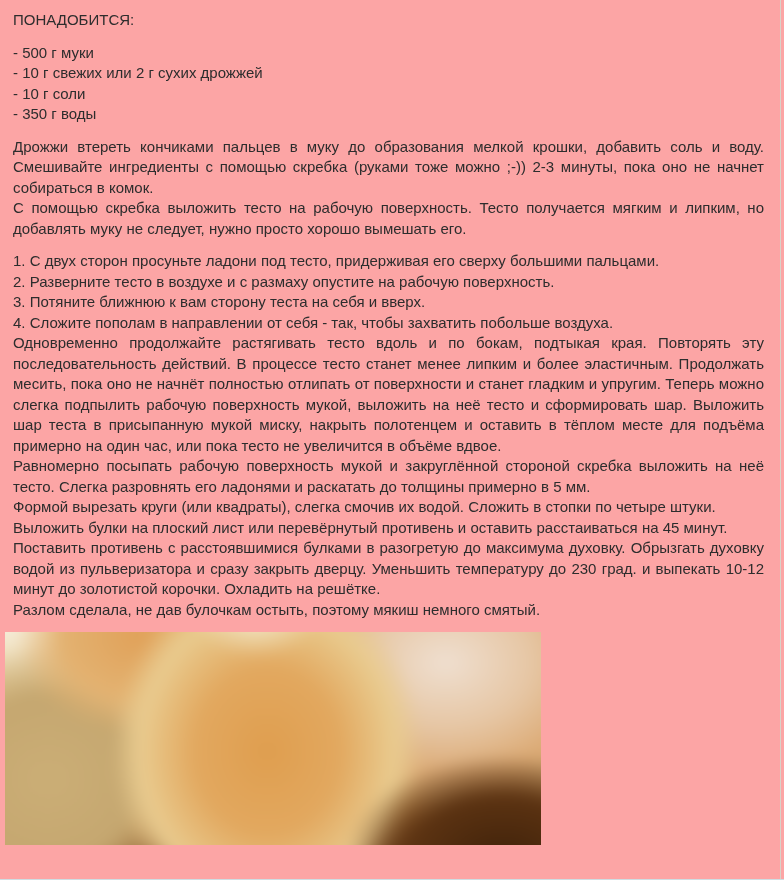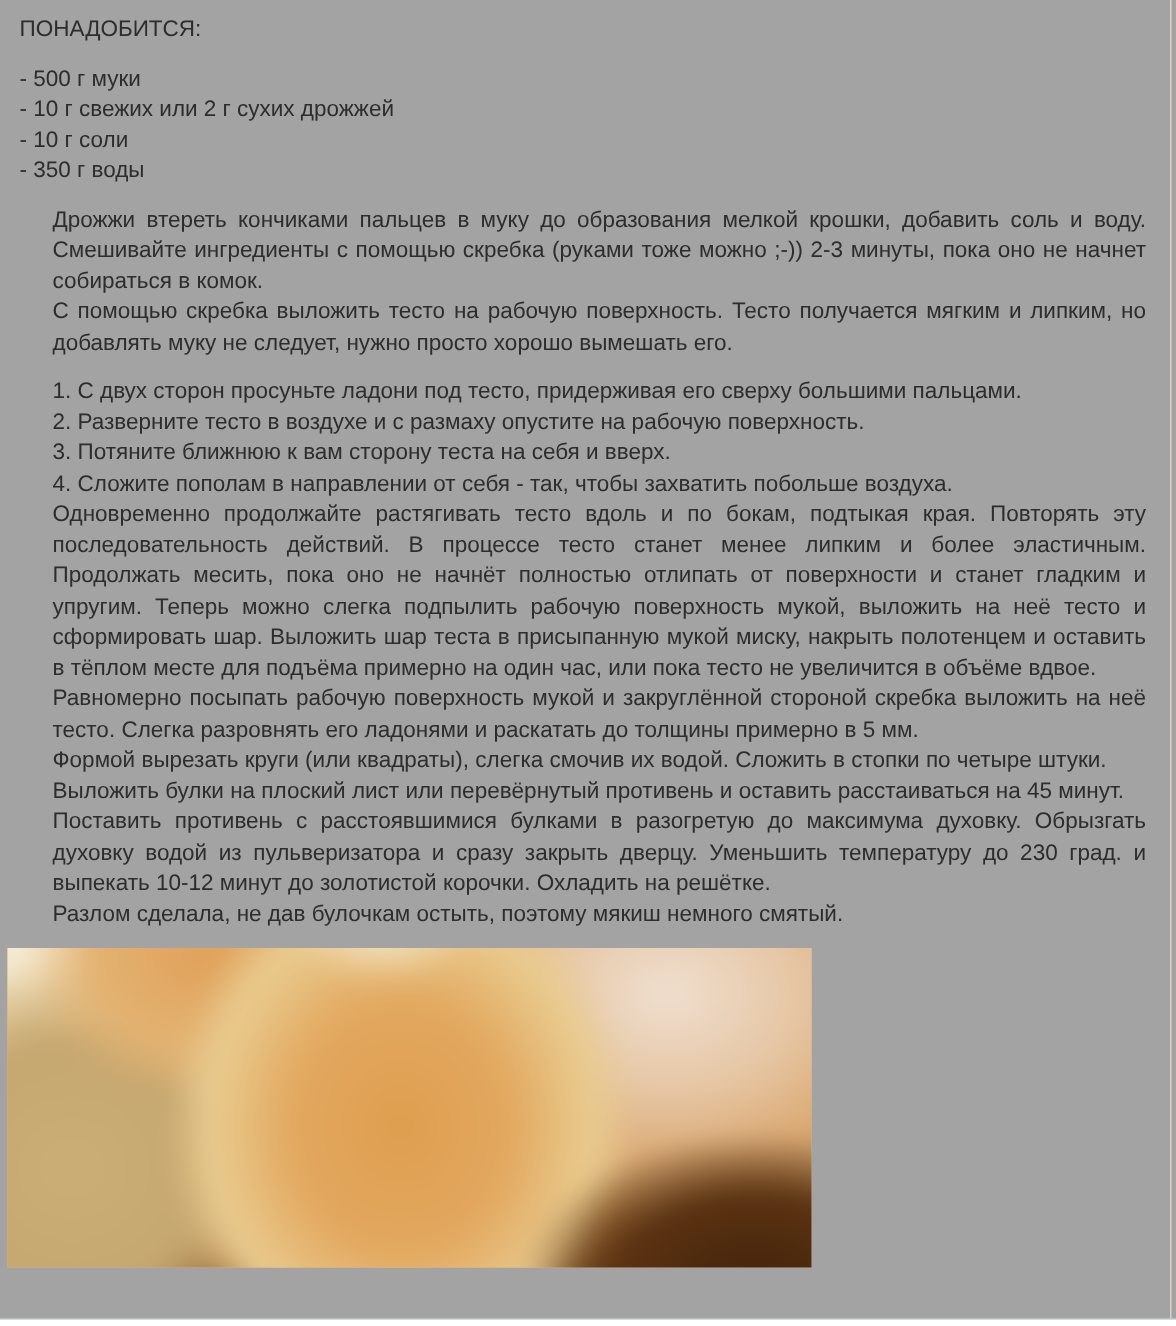--- a/index.html
+++ b/index.html
@@ -6,39 +6,38 @@
     margin: 0;
     padding: 0;
     background: #ffffff;
     font-family: "Liberation Sans", "DejaVu Sans", sans-serif;
   }
   .page {
     width: 784px;
     min-height: 880px;
     box-sizing: border-box;
     border-bottom: 1px solid #cfdde2;
-    background: #a3a3a3;
+    background: #fca5a5;
   }
   .content {
     width: 781px;
     min-height: 879px;
     box-sizing: border-box;
     border-right: 1px solid #d9d2c8;
     padding: 10px 16px 0 13px;
   }
   p.para {
     margin: 0 0 12px 0;
     font-size: 15px;
     line-height: 20.5px;
     color: #2d2d2d;
     white-space: pre-line;  
   }
   p.just {
     text-align: justify;
-    margin-left: 22px;
   }
   
   .photo {
     width: 536px;
     height: 213px;
     margin: 0 0 0 -8px;
     position: relative;
     overflow: hidden;
     background: #e3c187;
   }

